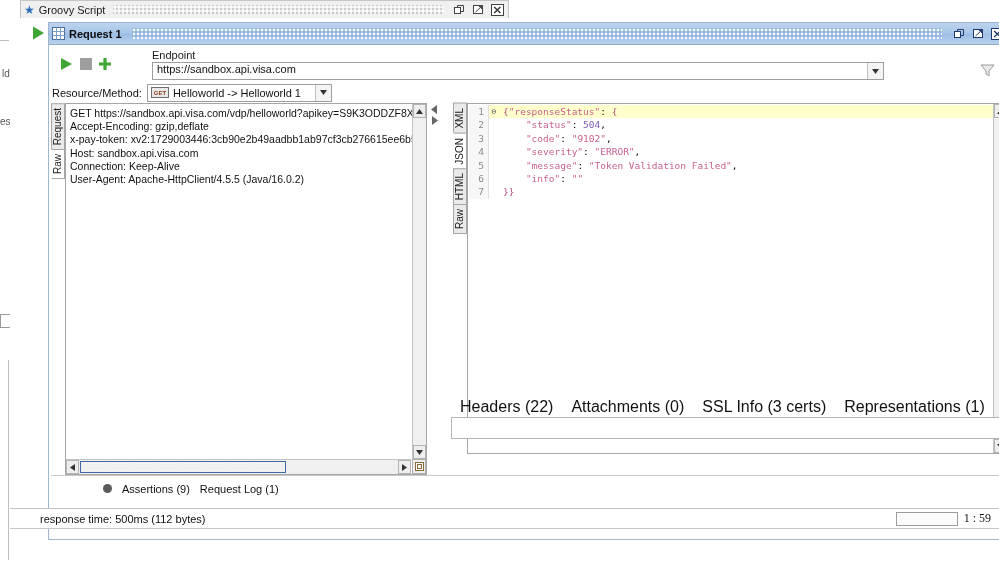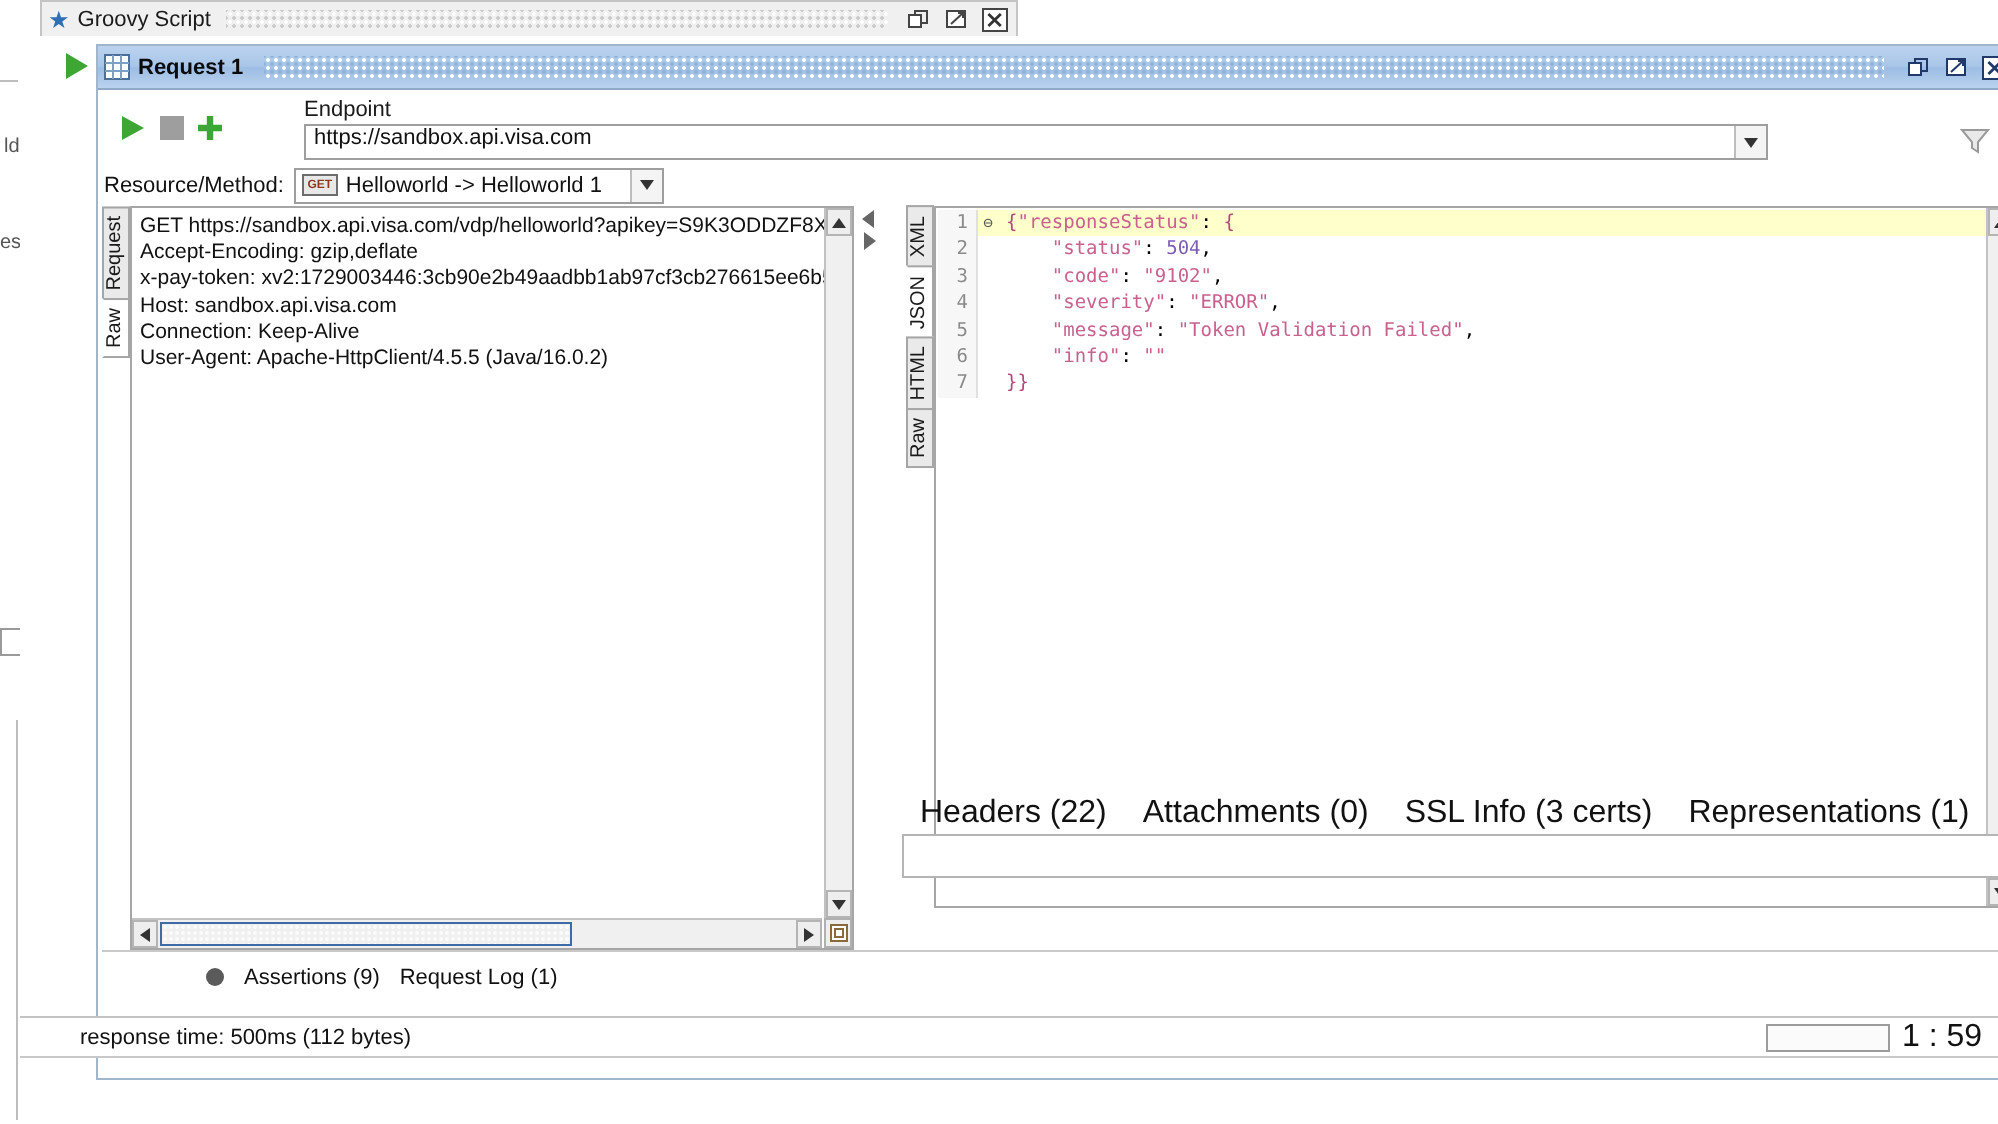--- a/index.html
+++ b/index.html
@@ -144,21 +144,21 @@
     border-top:1px solid #c9c9c9; display:flex; align-items:center; gap:10px; padding-left:52px; }
   .assert-dot { width:9px; height:9px; border-radius:50%; background:#5a5a5a; display:inline-block; }
   .abtn { font-size:11px; color:#111; cursor:pointer; white-space:nowrap; }
 
   
   .statusbar { position:absolute; left:0; top:508px; width:989px; height:20px;
     border-top:1px solid #c2c2c2; background:#ffffff; display:flex; align-items:center; }
   .status-text { font-size:11px; color:#111; padding-left:30px; white-space:nowrap; }
   .status-right { position:absolute; right:2px; top:2px; height:15px; display:flex; align-items:center; gap:0; }
   .status-prog { width:62px; height:14px; border:1px solid #9c9c9c; background:#fbfbfb; }
-  .status-pos { font-size:16px; color:#111; padding:0 6px; font-family:Liberation Sans, sans-serif; }
+  .status-pos { font-size:12px; color:#111; padding:0 6px; font-family:Liberation Serif, serif; }
   .sb-bottom-line { position:absolute; left:0; top:528px; width:989px; height:1px; background:#c8c8c8; }
 </style>
 </head>
 <body>
 
 <div id="root">
 
   <div class="bg-left-strip"></div>
   <div class="bg-vline" style="left:18px; top:44px; width:1px; height:182px;"></div>
   <div class="bg-gutter" id="bg-gutter">

